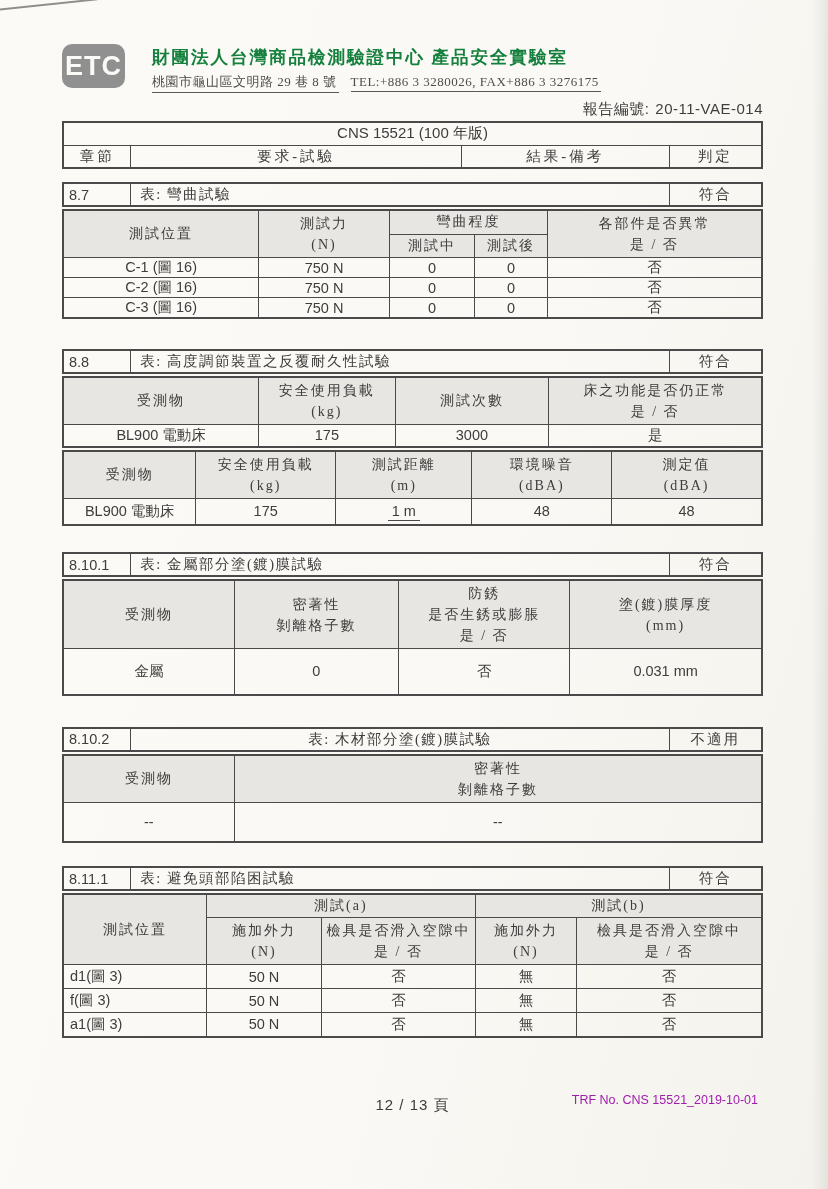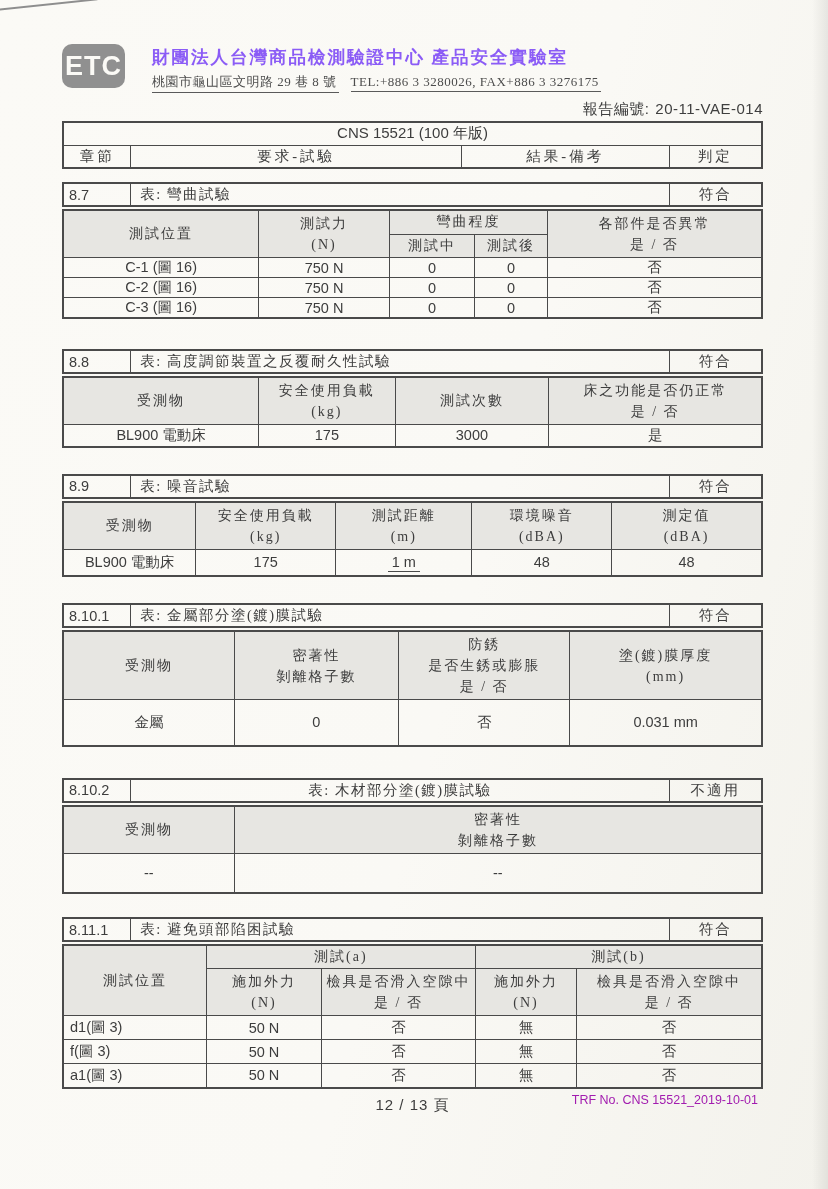--- a/index.html
+++ b/index.html
@@ -16,21 +16,21 @@
   .scan-line-topleft { position:absolute; top:10px; left:-14px; width:112px; height:2px;
     background:#8e8e8e; transform:rotate(-6deg); transform-origin:left center; }
 
   .content { position:absolute; left:62px; top:44px; width:701px; }
 
   .header-row { display:flex; gap:27px; }
   .logo { flex:0 0 auto; width:63px; height:44px; background:#909090; border-radius:10px;
     display:flex; align-items:center; justify-content:center; color:#fbfaf6;
     font-weight:bold; font-size:27px; letter-spacing:1px; }
   .head-text { flex:1; padding-top:1px; }
-  .org-name { font-size:17.5px; font-weight:bold; letter-spacing:2px; color:#8b5cf6;
+  .org-name { font-size:17.5px; font-weight:bold; letter-spacing:2px; color:#15803d;
     font-family:"Liberation Serif","DejaVu Serif",serif; }
   .addr-line { margin-top:4px; font-size:13px; color:#4d4d4d; letter-spacing:0.5px;
     display:flex; gap:12px; align-items:baseline;
     font-family:"Liberation Serif","DejaVu Serif",serif; }
   .addr-line .seg { border-bottom:1px solid #5a5a5a; padding:0 2px 1px 0; }
   .report-line { margin-top:7px; text-align:right; font-size:15px; letter-spacing:0.5px; color:#3f3f3f; }
   .report-line .num { margin-left:6px; }
 
   table { width:100%; border-collapse:collapse; table-layout:fixed; }
   .btable { border:2px solid #4a4a4a; }
@@ -211,34 +211,20 @@
     <tbody>
       <tr>
         <td>BL900 電動床</td>
         <td>175</td>
         <td>3000</td>
         <td>是</td>
       </tr>
     </tbody>
   </table>
 
-  <table class="btable strip" style="margin-top:26px">
-    <colgroup>
-        <col style="width:9.7%">
-        <col>
-        <col style="width:13.3%">
-      </colgroup>
-    <tbody>
-        <tr>
-      <td class="sec-id">8.9</td>
-      <td class="sec-title">表: 噪音試驗</td>
-      <td class="sec-verdict">符合</td>
-    </tr>
-  </tbody>
-    </table>
   <table class="btable dtable t89">
     <colgroup>
         <col style="width:19%">
         <col style="width:20%">
         <col style="width:19.5%">
         <col style="width:20%">
         <col>
       </colgroup>
     <thead>
       <tr>

